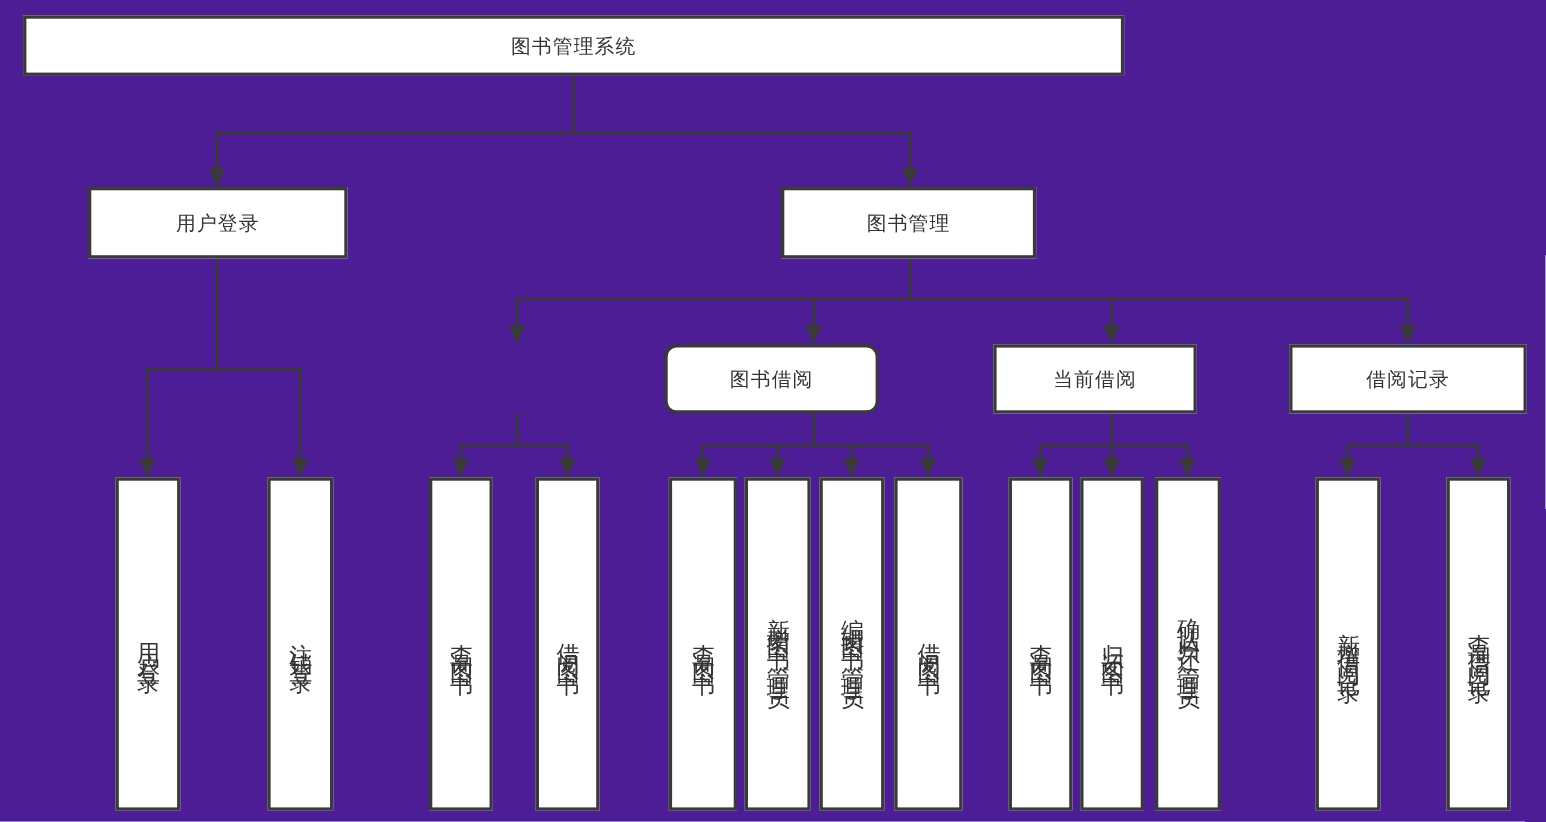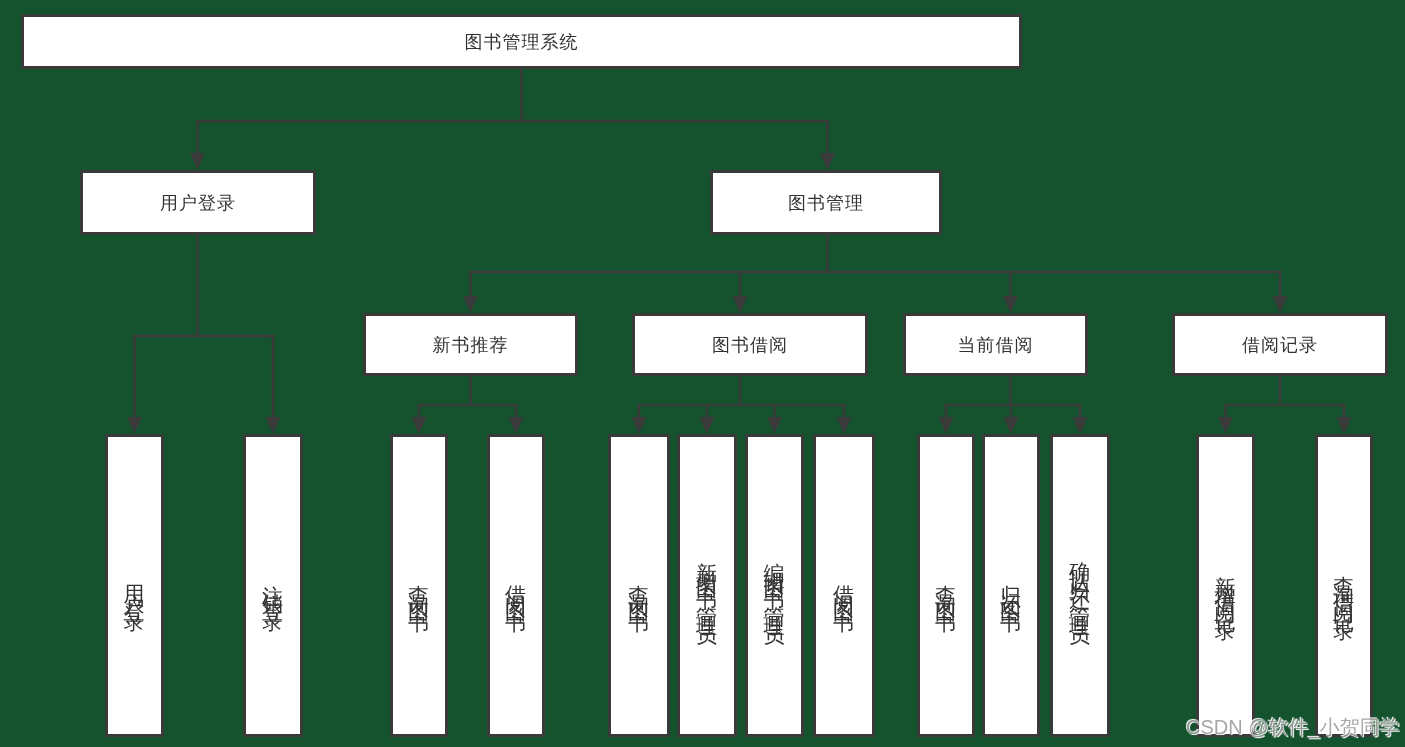--- a/index.html
+++ b/index.html
@@ -1,21 +1,21 @@
 <!DOCTYPE html>
 <html><head>
 <meta charset="utf-8">
 <style>
   html, body { margin: 0; padding: 0; background: #ffffff; }
   body { font-family: "Liberation Sans", sans-serif; }
   .stage {
     position: relative;
     width: 1405px;
     height: 747px;
-    background: #14532d;
+    background: #4c1d95;
     overflow: hidden;
   }
   .connectors {
     position: absolute;
     left: 0; top: 0;
     width: 1405px; height: 747px;
     z-index: 1;
   }
   .box {
     position: absolute;
@@ -131,24 +131,21 @@
     <span>图书管理系统</span>
   </div>
 
   <div class="box h-box" style="left:80px; top:170px; width:236px; height:65px;">
     <span>用户登录</span>
   </div>
   <div class="box h-box" style="left:710px; top:170px; width:232px; height:65px;">
     <span>图书管理</span>
   </div>
 
-  <div class="box h-box" style="left:363px; top:313px; width:215px; height:63px;">
-    <span>新书推荐</span>
-  </div>
-  <div class="box h-box" style="left:632px; top:313px; width:236px; height:63px;">
+  <div class="box h-box" style="left:604px; top:313px; width:195px; height:63px;border-radius:11px;">
     <span>图书借阅</span>
   </div>
   <div class="box h-box" style="left:903px; top:313px; width:185px; height:63px;">
     <span>当前借阅</span>
   </div>
   <div class="box h-box" style="left:1172px; top:313px; width:216px; height:63px;">
     <span>借阅记录</span>
   </div>
 
   <div class="box v-box" style="left:105px; top:434px; width:59px; height:303px;">
@@ -184,15 +181,14 @@
   <div class="box v-box" style="left:1050px; top:434px; width:60px; height:303px;">
     <span>确认归还（管理员）</span>
   </div>
   <div class="box v-box" style="left:1196px; top:434px; width:59px; height:303px;">
     <span>新增借阅记录</span>
   </div>
   <div class="box v-box" style="left:1315px; top:434px; width:58px; height:303px;">
     <span>查询借阅记录</span>
   </div>
 
-  <div class="watermark">CSDN @软件_小贺同学</div>
 
 </div>
 
 </body></html>

